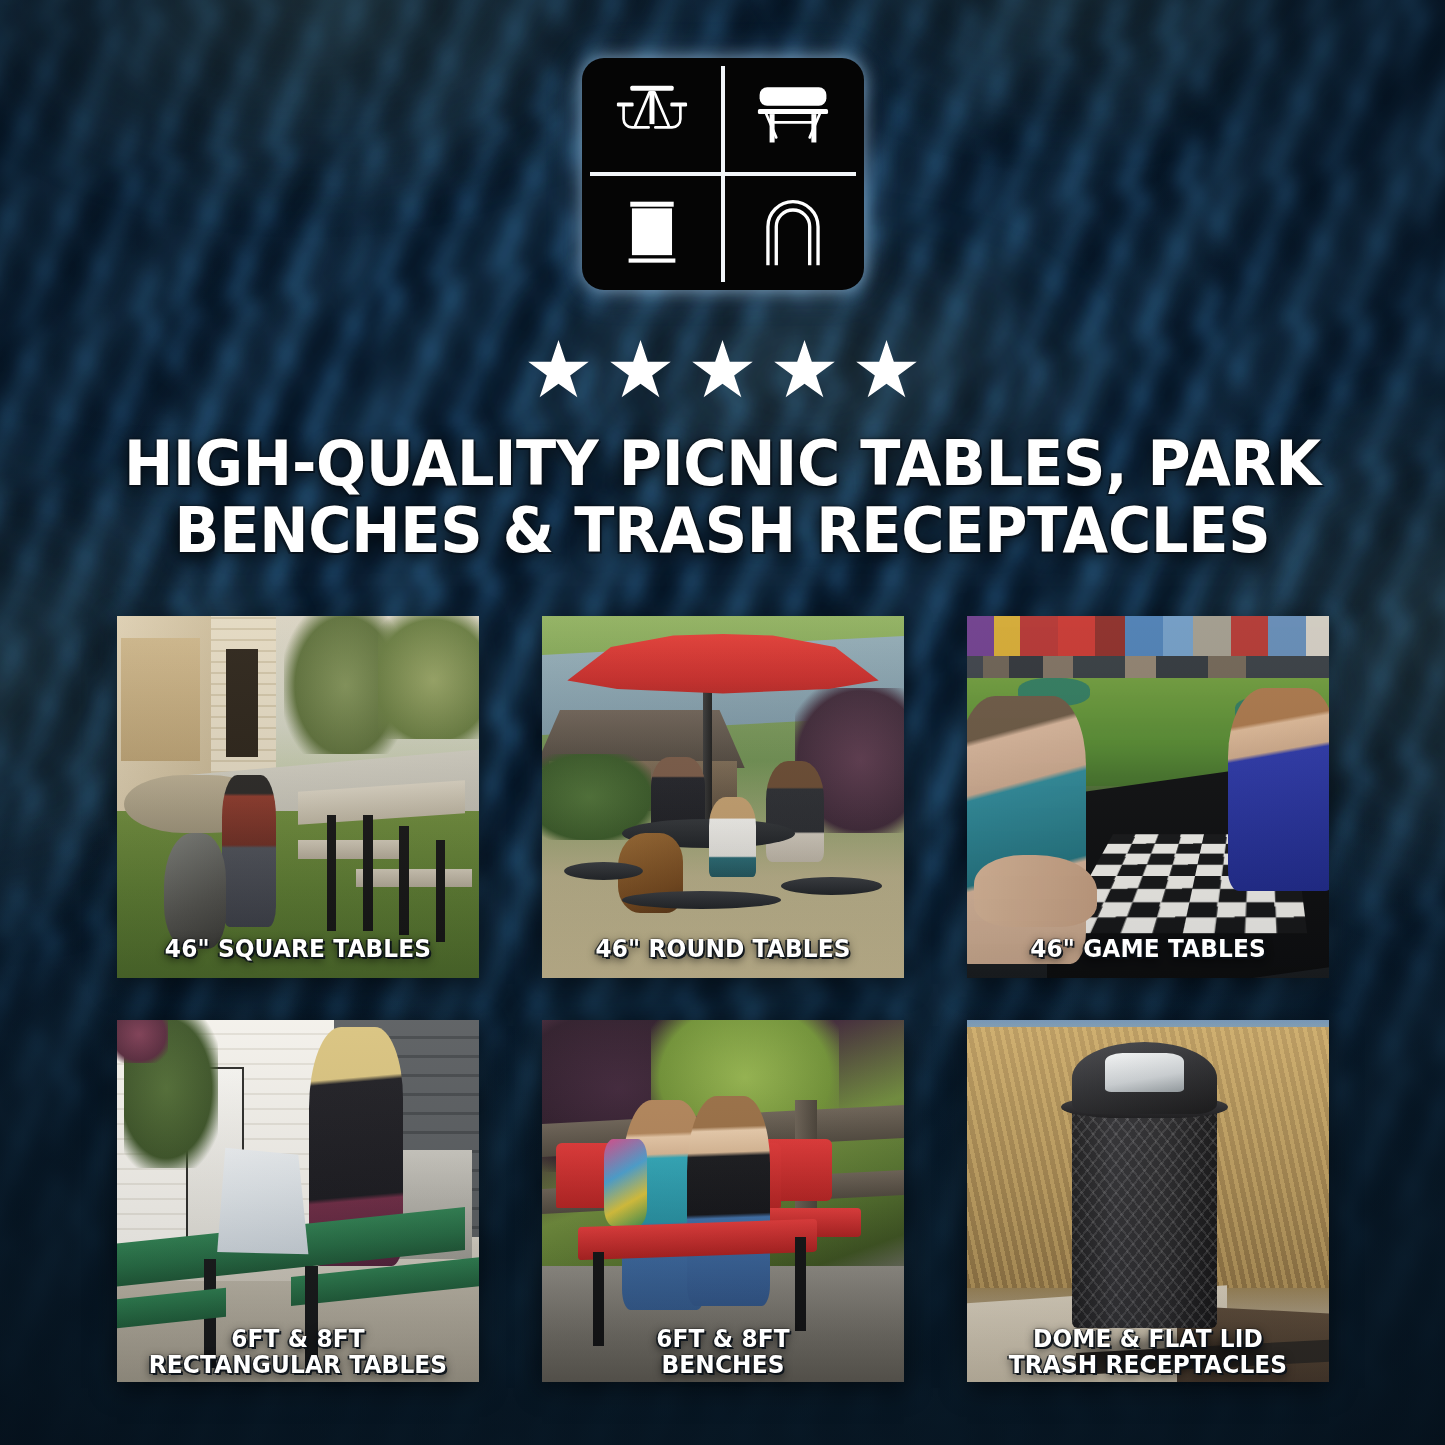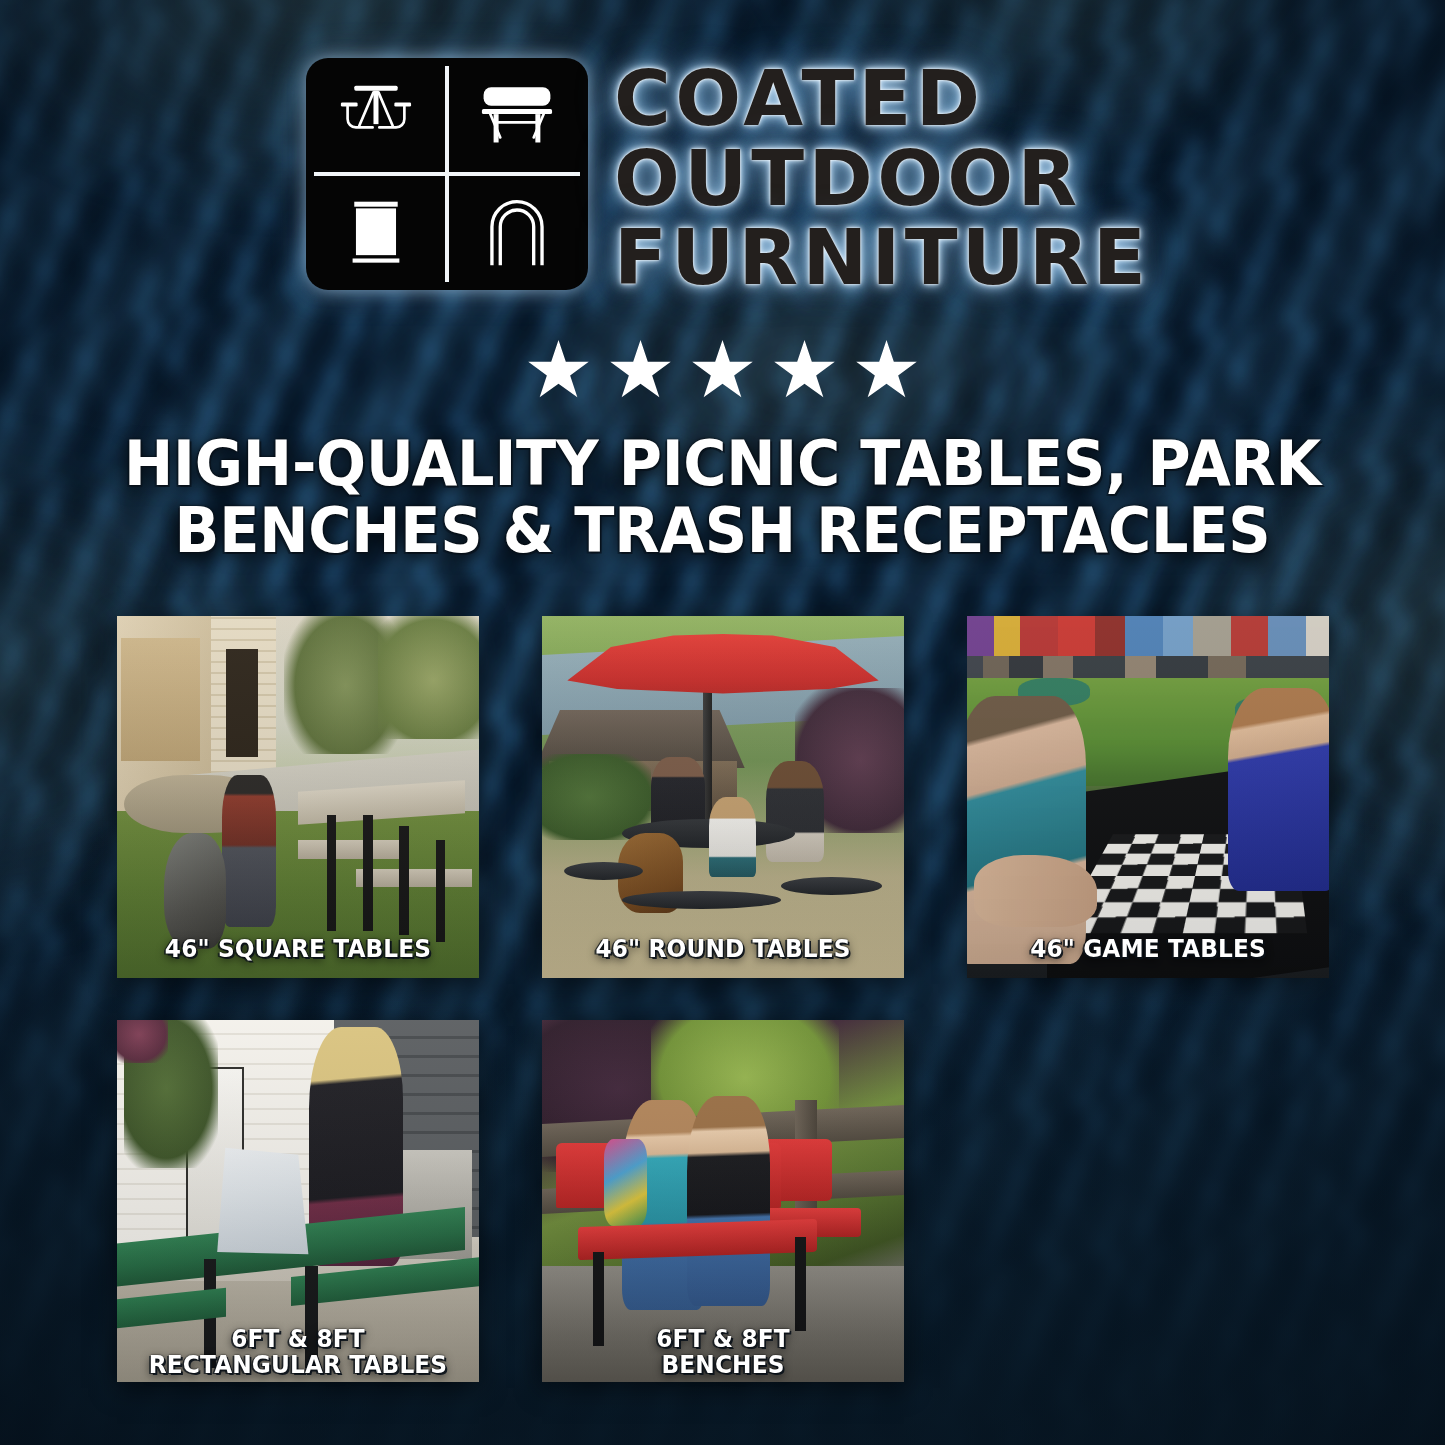--- a/index.html
+++ b/index.html
@@ -367,25 +367,20 @@
         <svg viewBox="0 0 100 100" fill="none" stroke="#ffffff" stroke-width="4" stroke-linecap="square">
           <path d="M20 88 V44 a30 30 0 0 1 60 0 V88"></path>
           <path d="M30 88 V44 a20 20 0 0 1 40 0 V88"></path>
         </svg>
       </div>
 
       <div class="hbar"></div>
       <div class="vbar"></div>
     </div>
 
-    <div id="logo-words">
-      <div class="brand-line" id="brand-1">COATED</div>
-      <div class="brand-line" id="brand-2">OUTDOOR</div>
-      <div class="brand-line" id="brand-3">FURNITURE</div>
-    </div>
   </div>
 
   <div id="stars">
     <div class="star"></div>
     <div class="star"></div>
     <div class="star"></div>
     <div class="star"></div>
     <div class="star"></div>
   </div>
 
@@ -524,15 +519,36 @@
           <div class="ly t5-leg" style="left:70%; top:60%; height:26%;"></div>
           <div class="photo-warm"></div>
         </div>
       </div>
       <div class="tile-caption two-line">
         <span class="cap-line">6FT &amp; 8FT</span>
         <span class="cap-line">BENCHES</span>
       </div>
     </div>
 
+    <div class="tile">
+      <div class="tile-photo">
+        <div class="scene">
+          <div class="ly t6-sky"></div>
+          <div class="ly t6-grass"></div>
+          <div class="ly t6-path"></div>
+          <div class="ly t6-mulch"></div>
+          <div class="ly t6-curb"></div>
+          <div class="ly t6-shade"></div>
+          <div class="ly t6-body"></div>
+          <div class="ly t6-rim"></div>
+          <div class="ly t6-dome"></div>
+          <div class="ly t6-lidop"></div>
+          <div class="photo-warm"></div>
+        </div>
+      </div>
+      <div class="tile-caption two-line">
+        <span class="cap-line">DOME &amp; FLAT LID</span>
+        <span class="cap-line">TRASH RECEPTACLES</span>
+      </div>
+    </div>
 
   </div>
 </div>
 
 </body></html>

